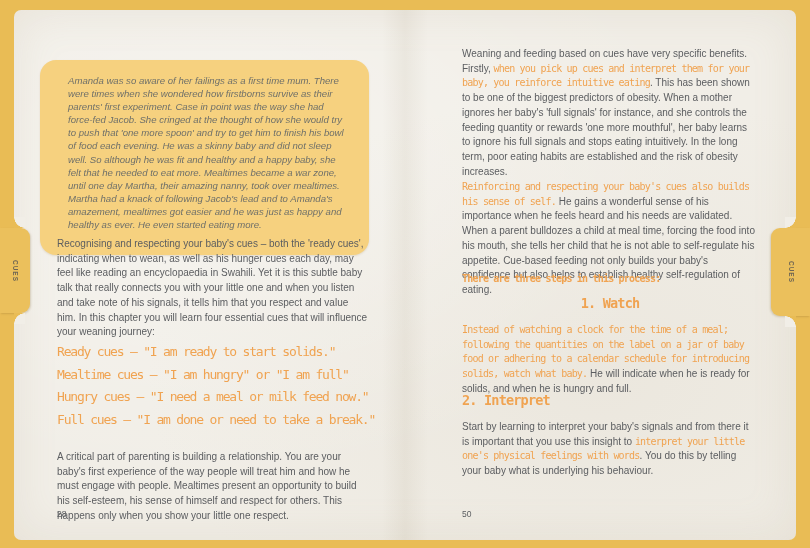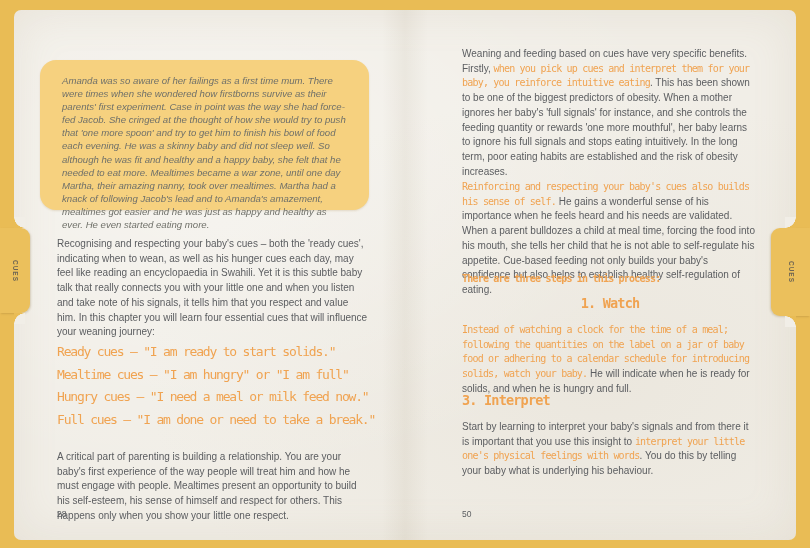--- a/index.html
+++ b/index.html
@@ -26,24 +26,24 @@
   }
   .abs { position:absolute; }
   .body-text { font-size:10px; line-height:14.7px; color:#5B5D60; text-align:left; }
   .fx {
     font-family:"DejaVu Sans Mono", monospace;
     color:#F0A351;
     letter-spacing:-0.8px;
     line-height:14.7px;
   }
   .story-box {
-    position:absolute; left:26px; top:50px; width:329px; height:150px;
+    position:absolute; left:26px; top:50px; width:329px; height:195px;
     background:#F6D17F;
     border-radius:16px;
-    padding:14px 22px 12px 22px;
+    padding:14px 22px 12px 28px;
     box-shadow:0 1px 2px rgba(150,110,40,0.18);
   }
   .story-text {
     font-style:italic;
     font-size:9.6px; line-height:13.1px;
     color:#6F7069;
   }
   .cues-block { position:absolute; left:43px; top:331px; width:312px; }
   .cues-line {
     font-family:"DejaVu Sans Mono", monospace;
@@ -121,24 +121,24 @@
 
     <div class="abs body-text" style="left:448px; top:170px; width:296px;">
       <span class="fx">Reinforcing and respecting your baby's cues also builds his sense of self.</span><span> He gains a wonderful sense of his importance when he feels heard and his needs are validated. When a parent bulldozes a child at meal time, forcing the food into his mouth, she tells her child that he is not able to self-regulate his appetite. Cue-based feeding not only builds your baby's confidence but also helps to establish healthy self-regulation of eating.</span>
     </div>
 
     <div class="abs steps-intro" style="left:448px; top:263px; width:296px;">There are three steps in this process:</div>
 
     <div class="abs step-heading" style="left:448px; top:285px; width:296px;text-align:center;">1. Watch</div>
 
     <div class="abs body-text" style="left:448px; top:313px; width:296px;">
-      <span class="fx">Instead of watching a clock for the time of a meal; following the quantities on the label on a jar of baby food or adhering to a calendar schedule for introducing solids, watch your baby.</span><span> He will indicate when he is ready for solids, and when he is hungry and full.</span>
+      <span class="fx">Instead of watching a clock for the time of a meal; following the quantities on the label on a jar of baby food or adhering to a calendar schedule for introducing solids, watch what baby.</span><span> He will indicate when he is ready for solids, and when he is hungry and full.</span>
     </div>
 
-    <div class="abs step-heading" style="left:448px; top:382px; width:296px;">3. Interpret</div>
+    <div class="abs step-heading" style="left:448px; top:382px; width:296px;">2. Interpret</div>
 
     <div class="abs body-text" style="left:448px; top:410px; width:296px;">
       <span>Start by learning to interpret your baby's signals and from there it is important that you use this insight to </span><span class="fx">interpret your little one's physical feelings with words</span><span>. You do this by telling your baby what is underlying his behaviour.</span>
     </div>
 
     <div class="page-number" style="left:448px; width:296px;">50</div>
   </div>
 </div>
 
 <div class="tab tab-left">

